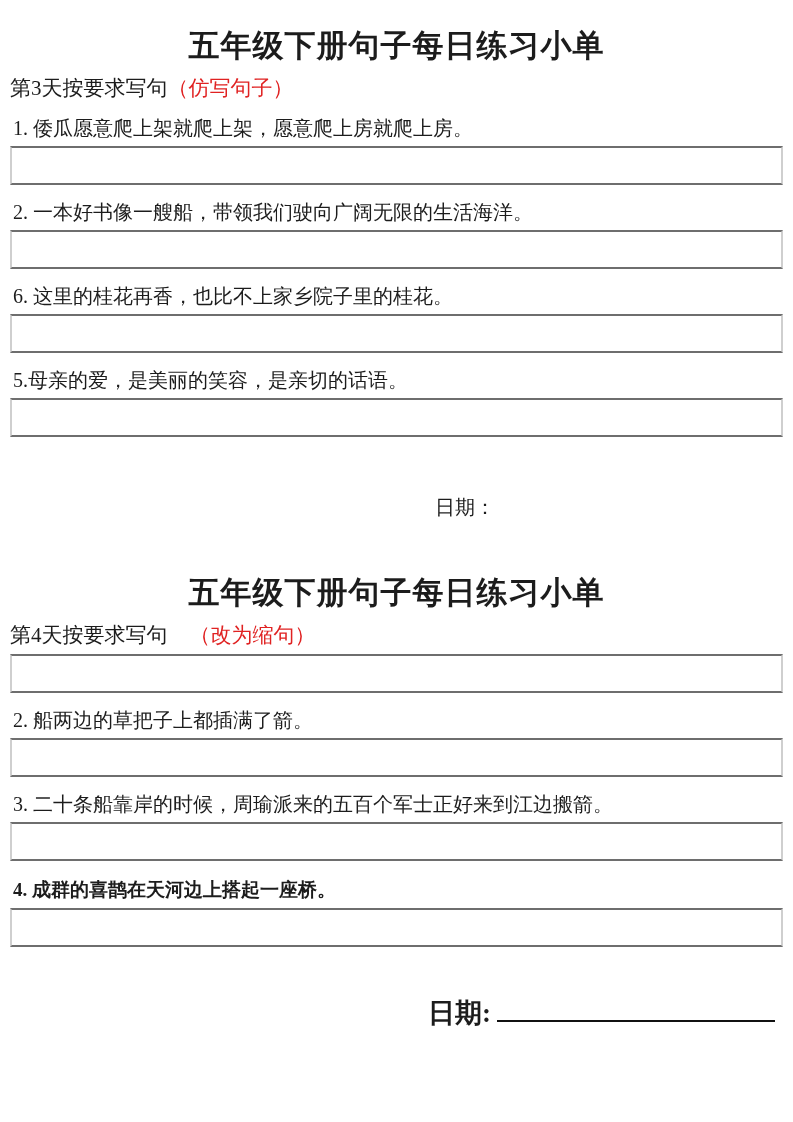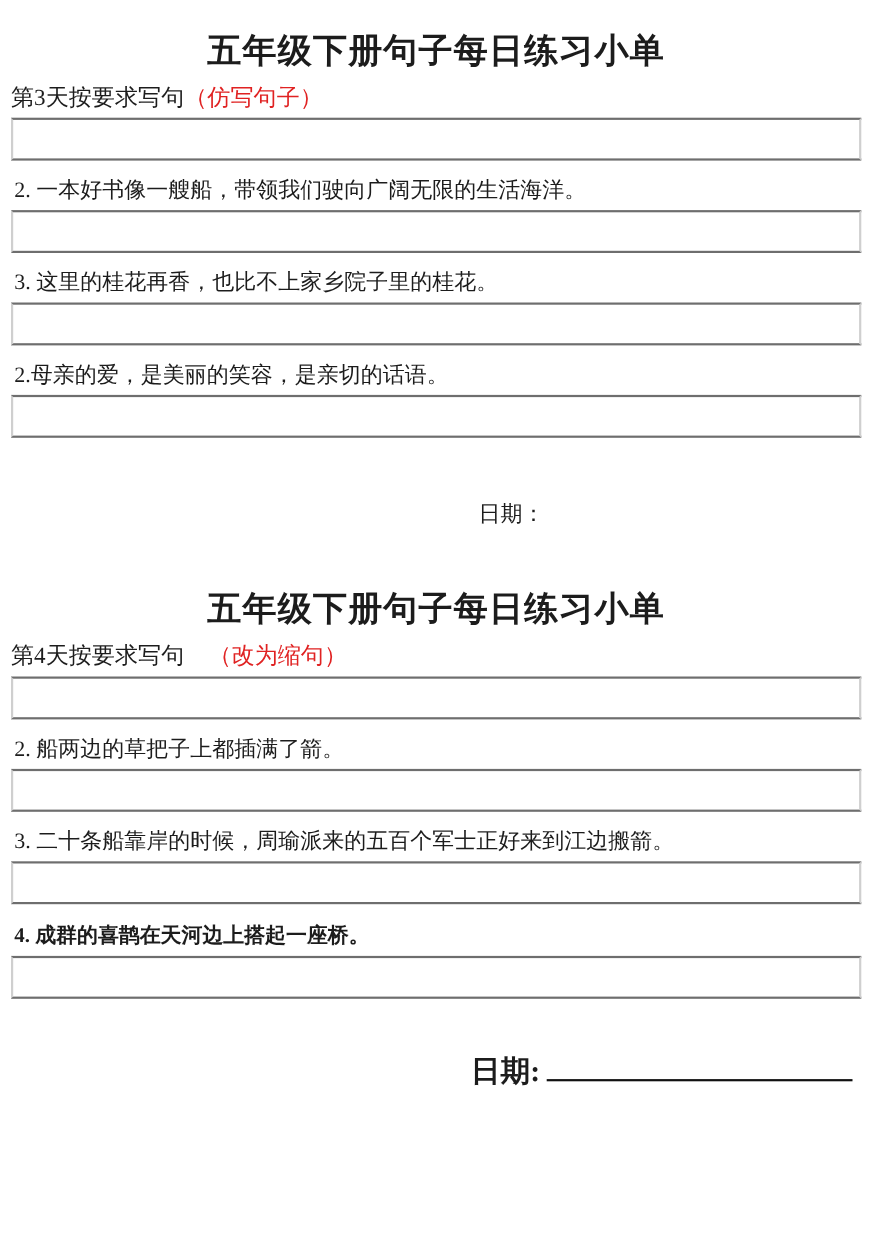--- a/index.html
+++ b/index.html
@@ -81,29 +81,30 @@
 <body>
 
 <div class="page">
 
   <section class="section-day3">
     <h1 class="title">五年级下册句子每日练习小单</h1>
     <div class="subtitle">
       <span>第3天按要求写句</span><span class="note">（仿写句子）</span>
     </div>
 
+    <div class="q-label q1">1. 倭瓜愿意爬上架就爬上架，愿意爬上房就爬上房。</div>
     <div class="answer-box"></div>
 
     <div class="q-label">2. 一本好书像一艘船，带领我们驶向广阔无限的生活海洋。</div>
     <div class="answer-box"></div>
 
-    <div class="q-label">3. 这里的桂花再香，也比不上家乡院子里的桂花。</div>
+    <div class="q-label">6. 这里的桂花再香，也比不上家乡院子里的桂花。</div>
     <div class="answer-box"></div>
 
-    <div class="q-label">2.母亲的爱，是美丽的笑容，是亲切的话语。</div>
+    <div class="q-label">5.母亲的爱，是美丽的笑容，是亲切的话语。</div>
     <div class="answer-box"></div>
 
     <div class="date-line">日期：</div>
   </section>
 
   <section class="section-day4">
     <h1 class="title">五年级下册句子每日练习小单</h1>
     <div class="subtitle">
       <span>第4天按要求写句</span><span class="note">（改为缩句）</span>
     </div>

